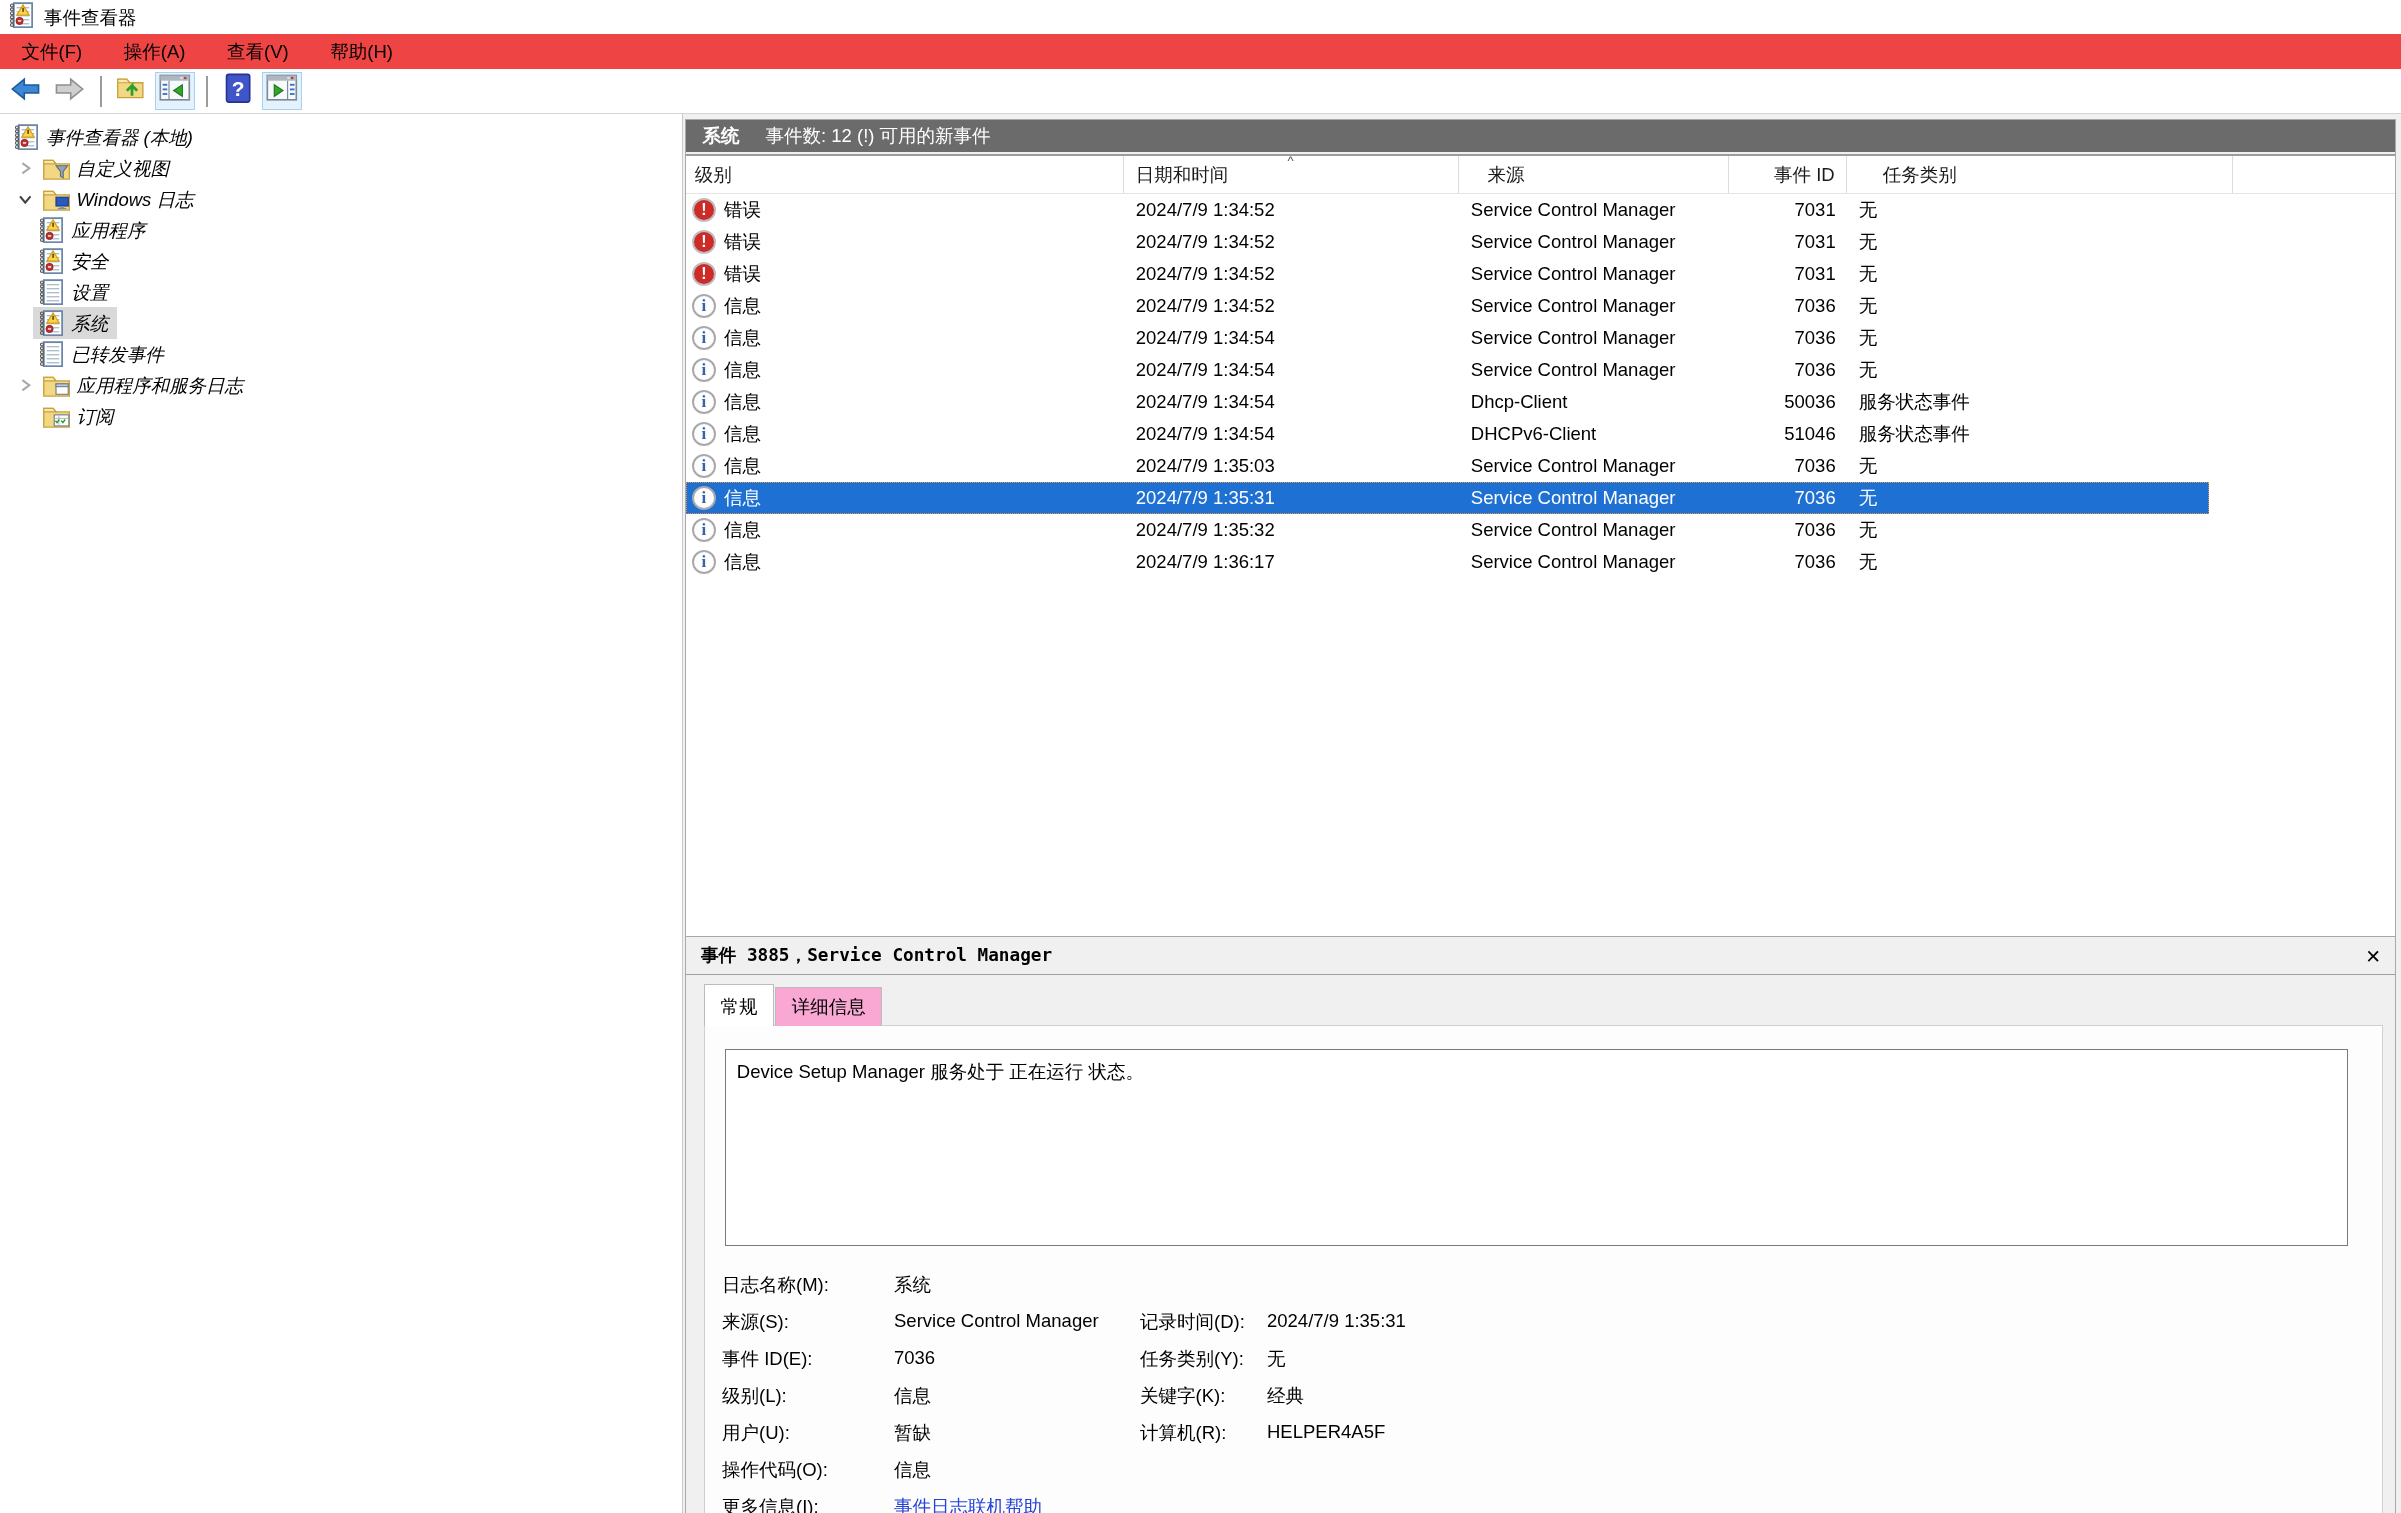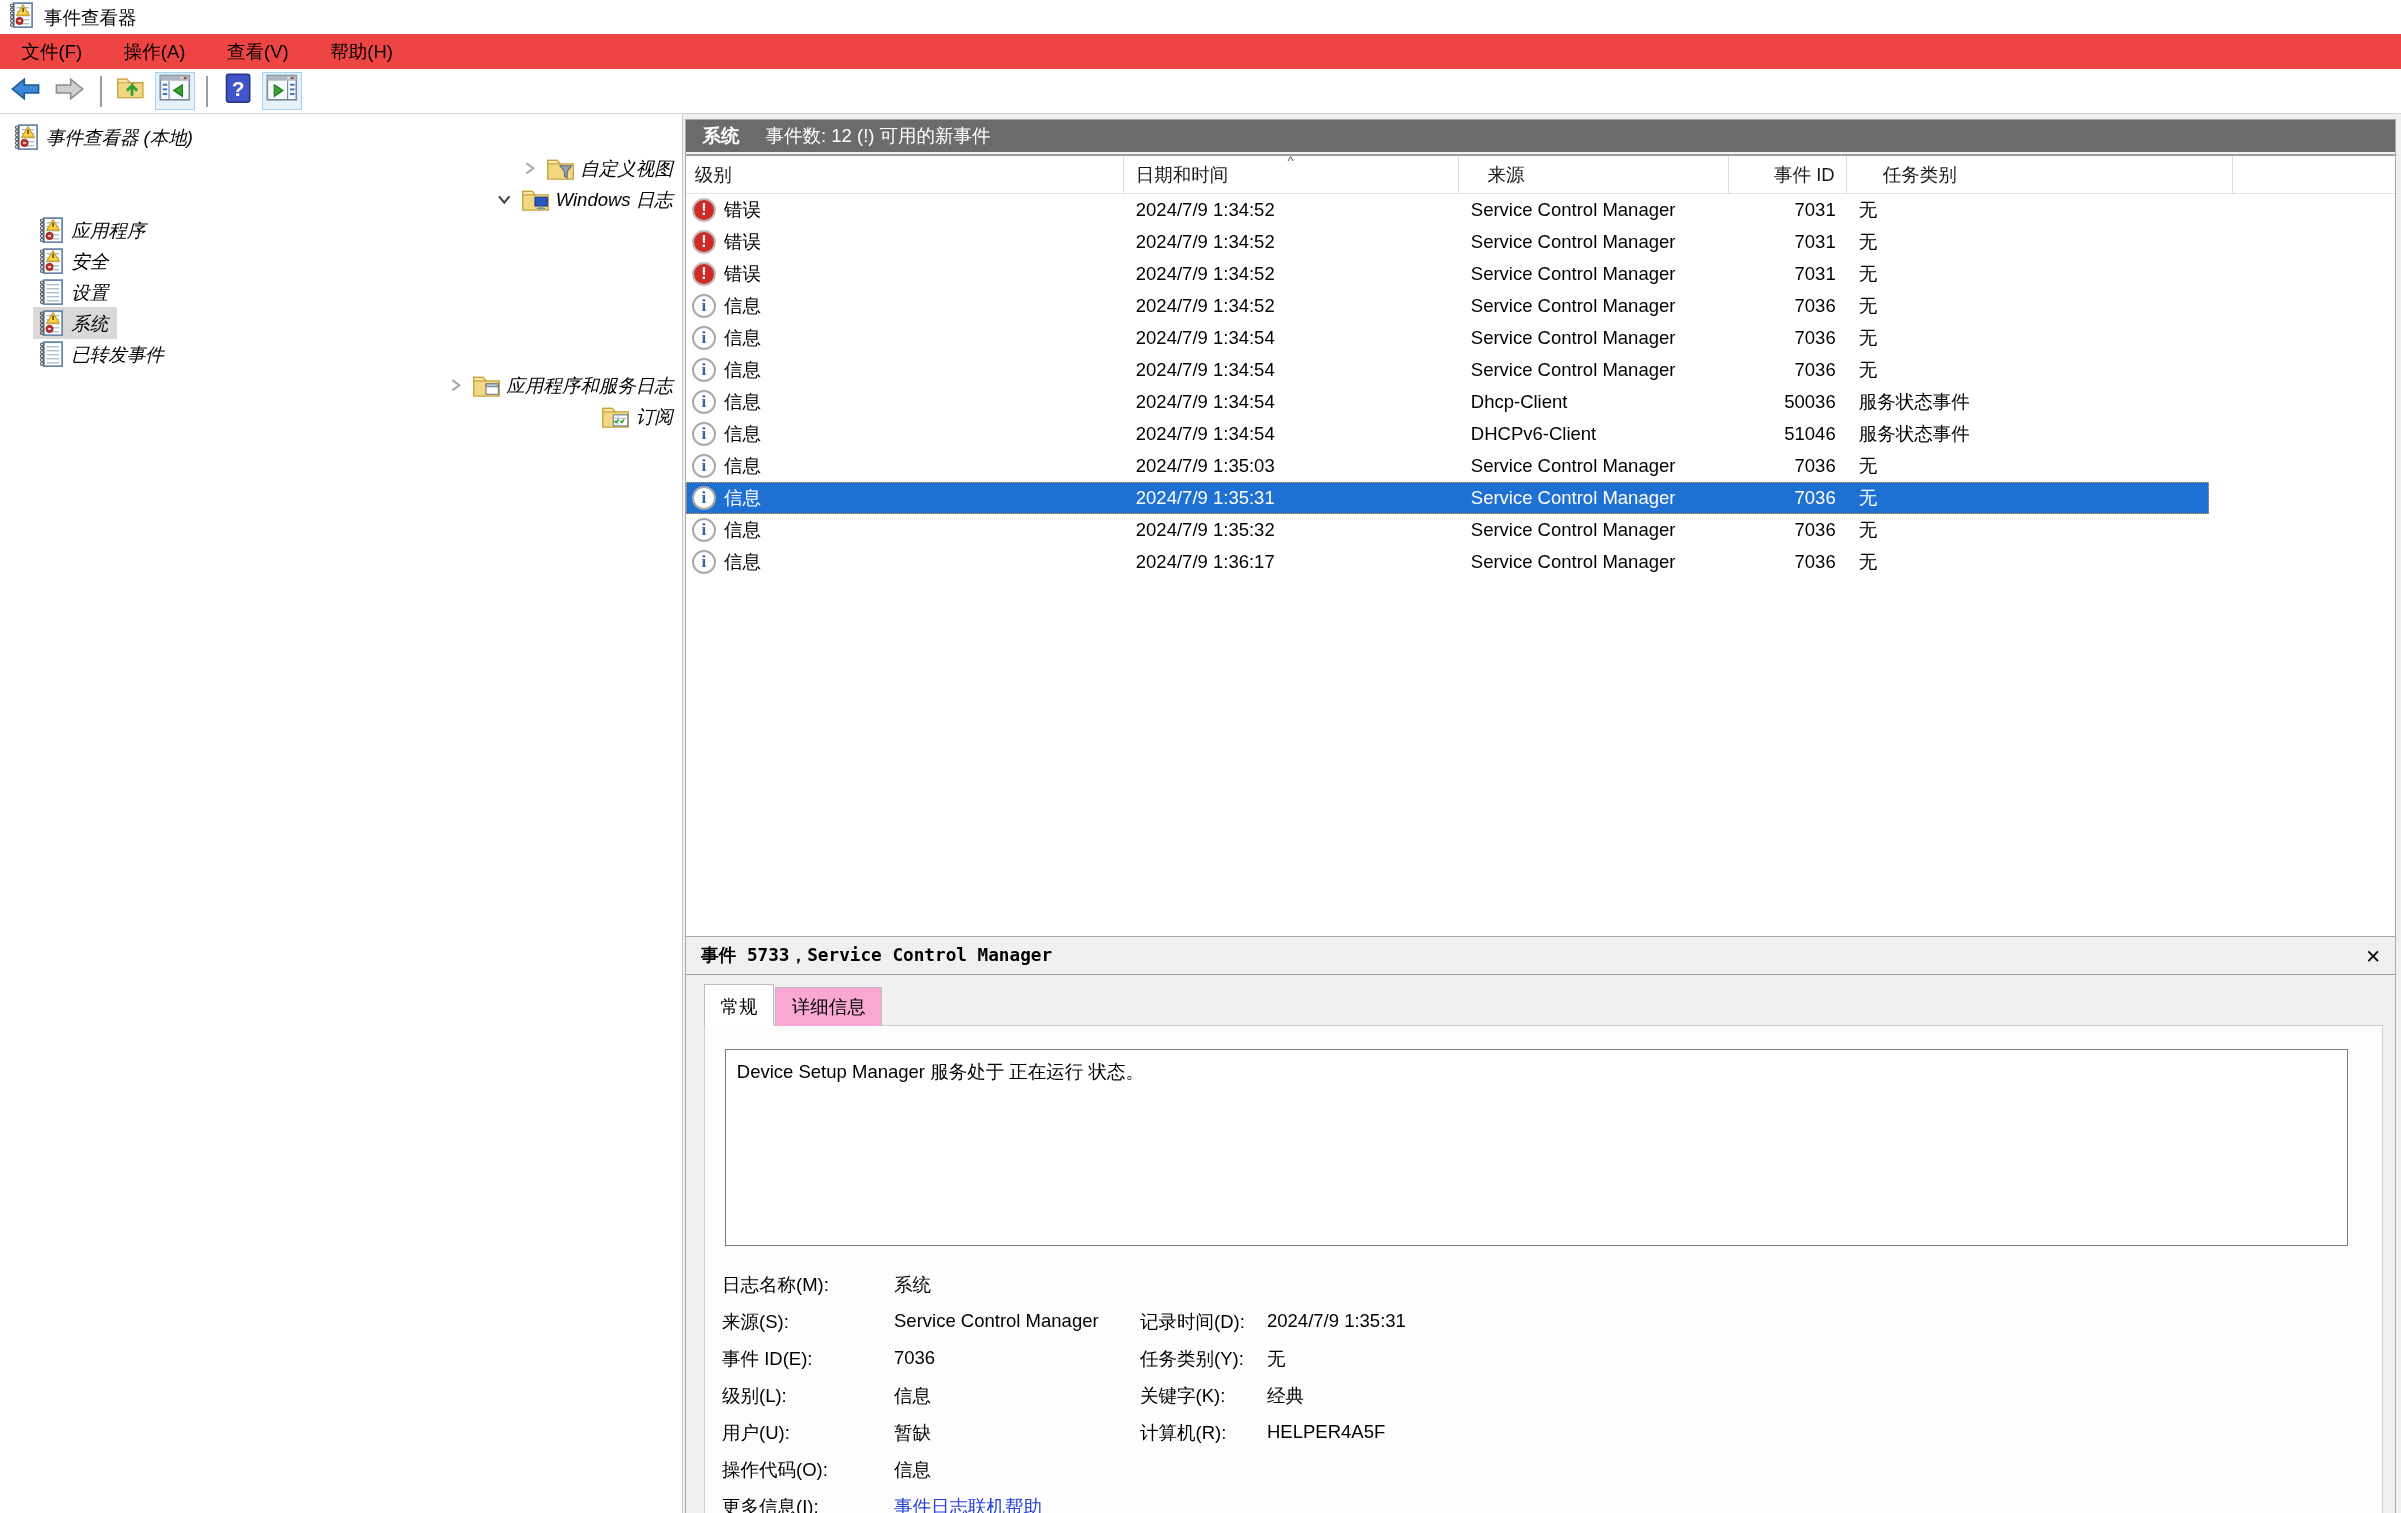--- a/index.html
+++ b/index.html
@@ -19,21 +19,21 @@
 
   
   .content { display:flex; height:1400px; }
   .tree-panel { width:683px; background:#fff; border-right:1.5px solid #c9c9c9; padding-top:7.7px; overflow:hidden; flex:none; }
   .tree-row { height:31px; display:flex; align-items:center; white-space:nowrap; }
   .tree-expander { width:26px; display:flex; justify-content:center; flex:none; }
   .tree-iconwrap { width:29px; display:flex; justify-content:center; flex:none; margin-right:4.6px; }
   .tree-label { padding:1.5px 6.2px 1.5px 1.5px;font-style:italic; }
   .tree-row.selected .tree-sel { background:#d9d9d9; }
   .tree-sel { display:flex; align-items:center; padding:2.3px 3.1px; }
-  .ind-0 { padding-left:7.7px; } .ind-1 { padding-left:12.3px;justify-content:flex-end; } .ind-2 { padding-left:33px; }
+  .ind-0 { padding-left:7.7px; } .ind-1 { padding-left:12.3px; } .ind-2 { padding-left:33px; }
 
   .main-panel { flex:1; display:flex; flex-direction:column; padding:4.6px 4.6px 0 1.5px; background:#f0f0f0; }
   .main-frame { flex:1; display:flex; flex-direction:column; border:0.8px solid #a9a9a9; background:#fff; }
 
   .list-headerbar { height:34px; background:#6b6b6b; color:#fff; display:flex; align-items:center; padding-left:17px; flex:none; border-bottom:2.3px solid #f0f0f0; box-shadow:0 2.3px 0 #9c9c9c; }
   .list-title { font-weight:bold; margin-right:26px; }
 
   .list-area { flex:none; height:780px; background:#fff; overflow:hidden; margin-top:2.3px; }
   .cols-header { display:flex; height:38px; align-items:center; border-bottom:0.8px solid #e4e4e4; color:#1a1a1a; }
   .colh { height:100%; display:flex; align-items:flex-end; padding-bottom:6.2px; border-right:0.8px solid #dcdcdc; position:relative; }
@@ -525,21 +525,21 @@
               <div class="cell dt">2024/7/9 1:36:17</div>
               <div class="cell src">Service Control Manager</div>
               <div class="cell id">7036</div>
               <div class="cell cat">无</div>
             </div>
           </div>
       </div>
 
       <div class="detail-pane">
         <div class="detail-titlebar">
-          <span>事件 5733，Service Control Manager</span>
+          <span>事件 3885，Service Control Manager</span>
           <span class="detail-close">✕</span>
         </div>
         <div class="detail-tabs" id="tabs">
             <div class="tab active">常规</div>
             <div class="tab">详细信息</div>
           </div>
         <div class="tab-page">
           <div class="msgbox">
             <span>Device Setup Manager 服务处于 正在运行 状态。</span>
           </div>

